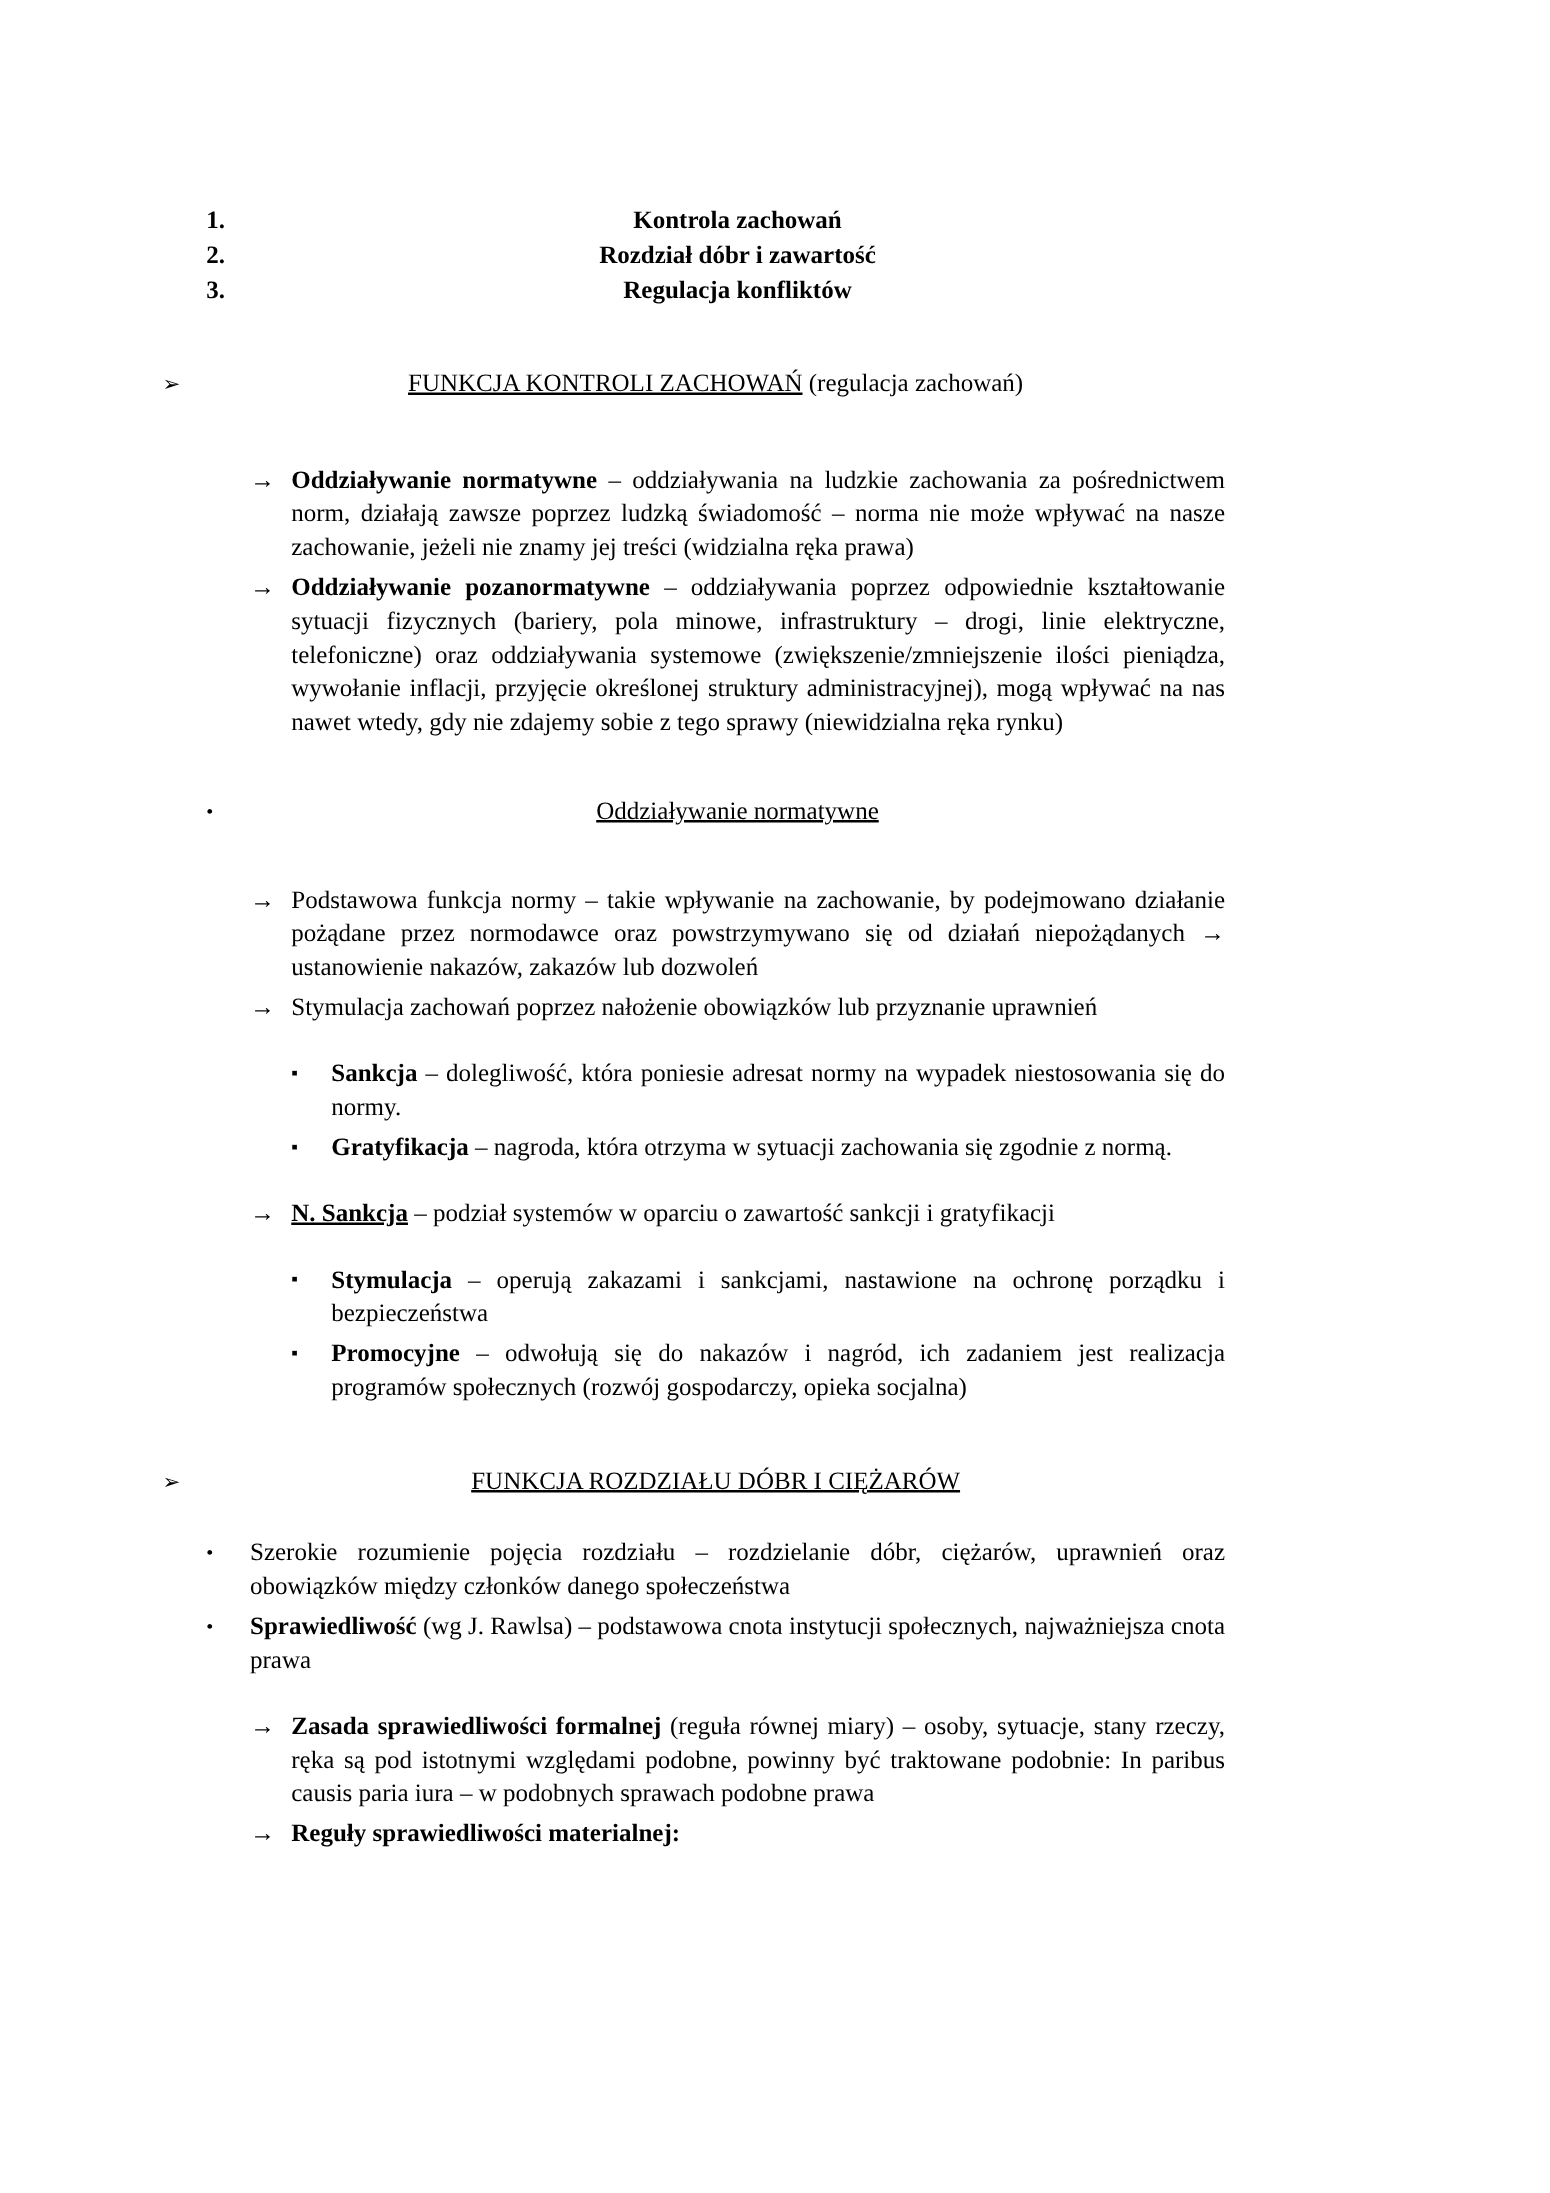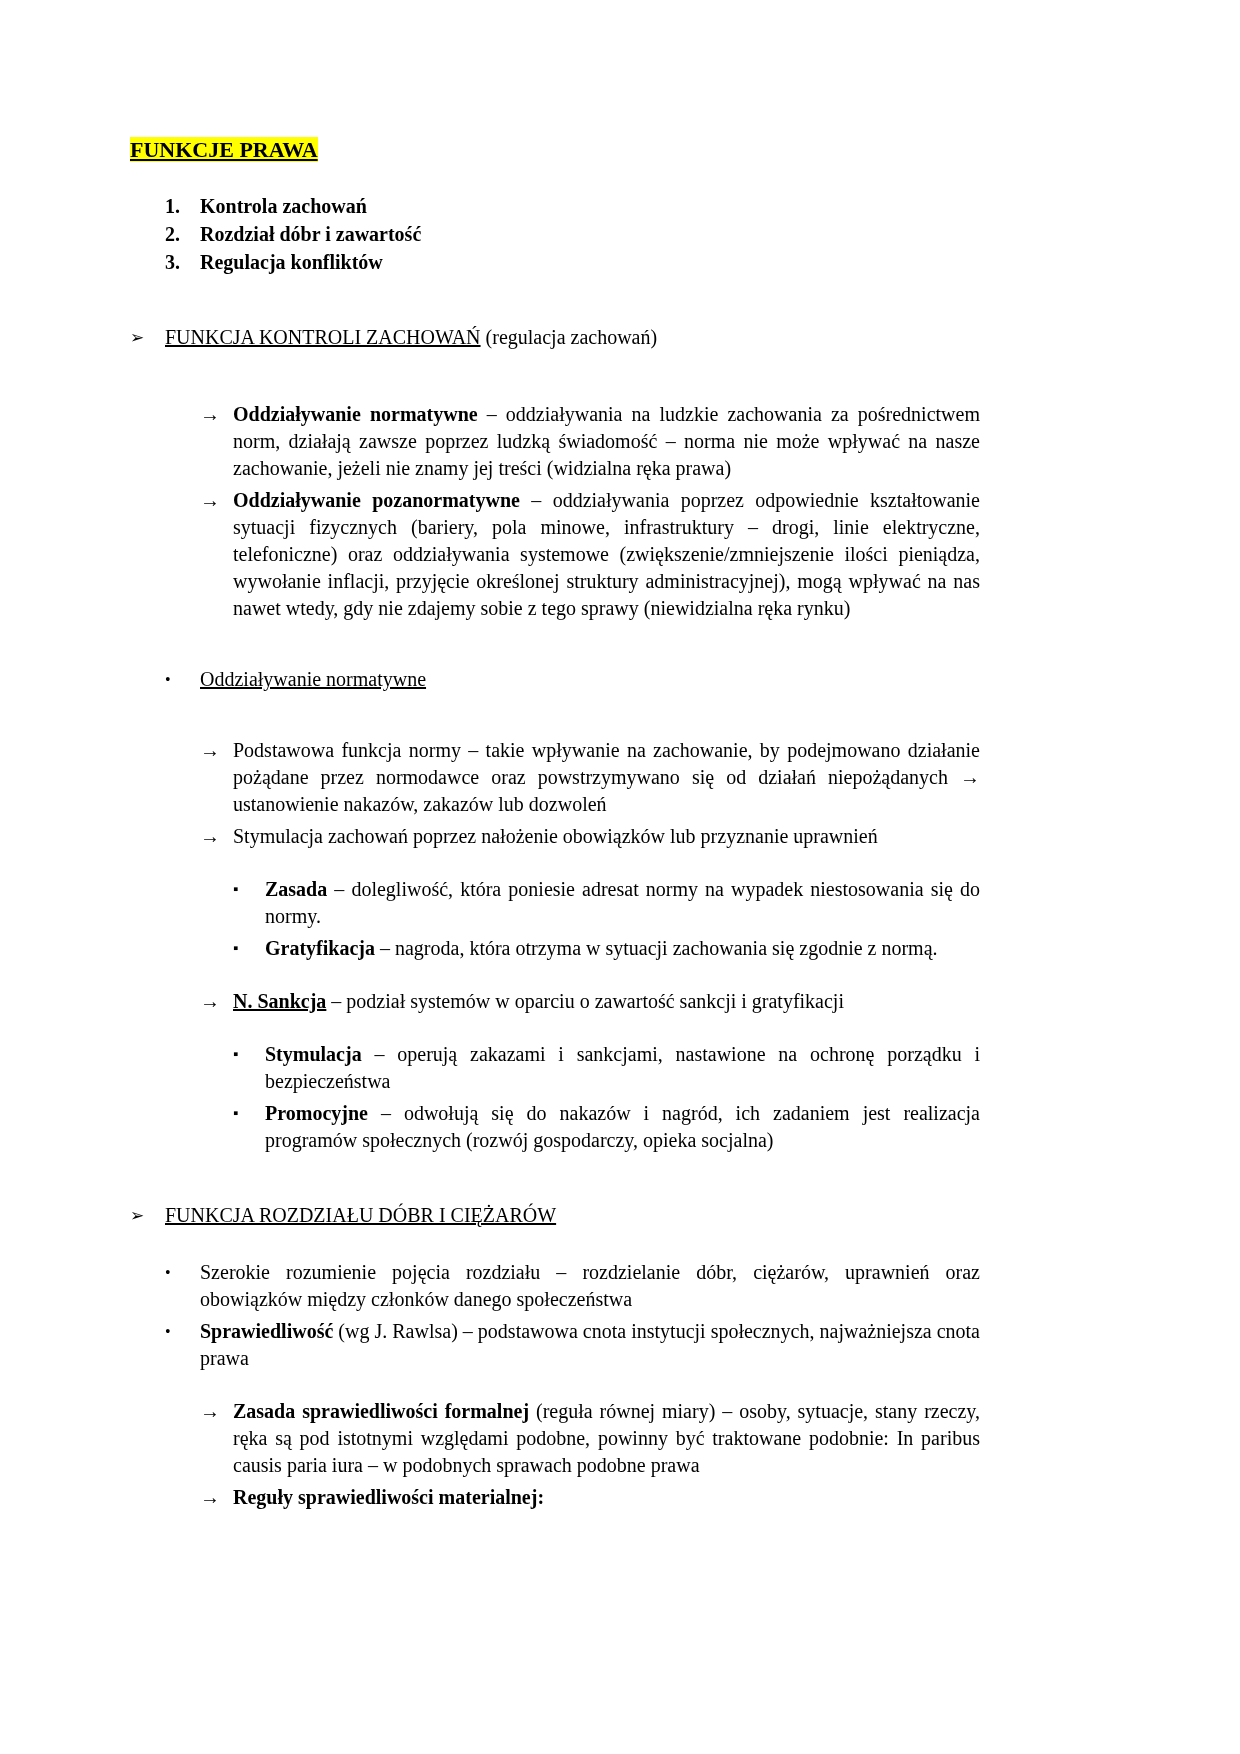--- a/index.html
+++ b/index.html
@@ -28,40 +28,37 @@
   .ind2 { margin-left: 70px; }
   .ind3 { margin-left: 103px; }
 
   .marker  { flex: 0 0 35px; }
   .marker-arrow  { flex: 0 0 33px; }
   .marker-square { flex: 0 0 32px; font-size: 15px; line-height: 27px; }
   .marker-bullet { flex: 0 0 35px; font-size: 16px; line-height: 27px; }
   .chev { font-size: 17px; line-height: 27px; }
 
   .txt { flex: 1; text-align: justify; }
-  .txt-left { flex: 1; text-align: left; }
+  .txt-left { flex: 1; text-align: center; }
 
   .numlist { margin-top: 28px; }
   .numlist .row { margin-bottom: 1px; }
 
   .mt-sect   { margin-top: 48px; }
   .mt-group  { margin-top: 50px; }
   .mt-group2 { margin-top: 44px; }
   .mt-block  { margin-top: 26px; }
   .mt-item   { margin-top: 5px; }
   .mt-list   { margin-top: 30px; }
 </style>
 </head>
 <body>
 
 <div class="page">
 
-  <div class="title-row">
-    <span class="hl bold u">FUNKCJE PRAWA</span>
-  </div>
 
   <div class="numlist">
     <div class="row ind1">
       <span class="marker bold">1.</span>
       <span class="txt-left bold">Kontrola zachowań</span>
     </div>
     <div class="row ind1">
       <span class="marker bold">2.</span>
       <span class="txt-left bold">Rozdział dóbr i zawartość</span>
     </div>
@@ -99,21 +96,21 @@
     </div>
     <div class="row ind2 mt-item">
       <span class="marker-arrow">→</span>
       <span class="txt">Stymulacja zachowań poprzez nałożenie obowiązków lub przyznanie uprawnień</span>
     </div>
   </div>
 
   <div class="mt-block">
     <div class="row ind3">
       <span class="marker-square">▪</span>
-      <span class="txt"><span class="bold">Zasada</span><span> – dolegliwość, która poniesie adresat normy na wypadek niestosowania się do normy.</span></span>
+      <span class="txt"><span class="bold">Sankcja</span><span> – dolegliwość, która poniesie adresat normy na wypadek niestosowania się do normy.</span></span>
     </div>
     <div class="row ind3 mt-item">
       <span class="marker-square">▪</span>
       <span class="txt"><span class="bold">Gratyfikacja</span><span> – nagroda, która otrzyma w sytuacji zachowania się zgodnie z normą.</span></span>
     </div>
   </div>
 
   <div class="row ind2 mt-block">
     <span class="marker-arrow">→</span>
     <span class="txt"><span class="bold u">N. Sankcja</span><span> – podział systemów w oparciu o zawartość sankcji i gratyfikacji</span></span>

